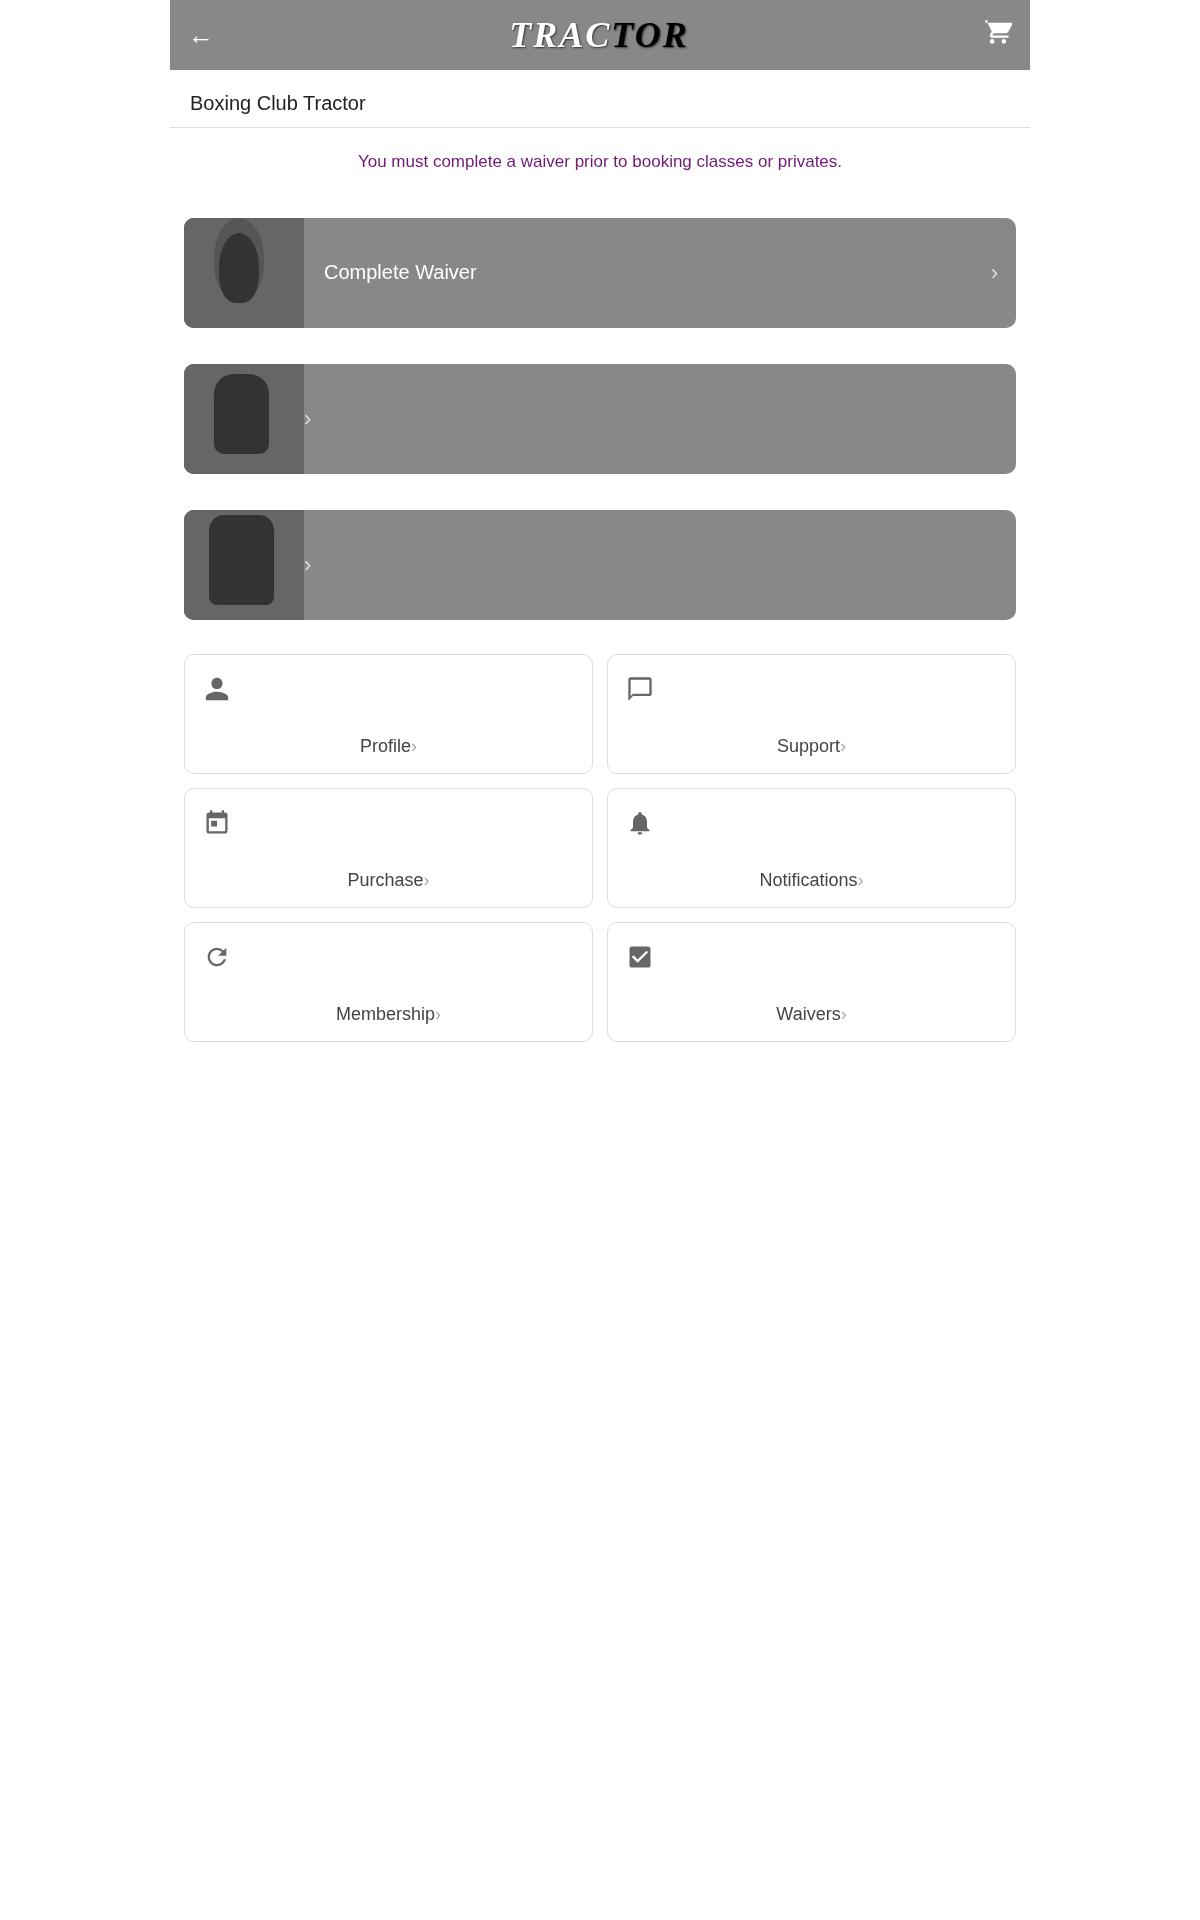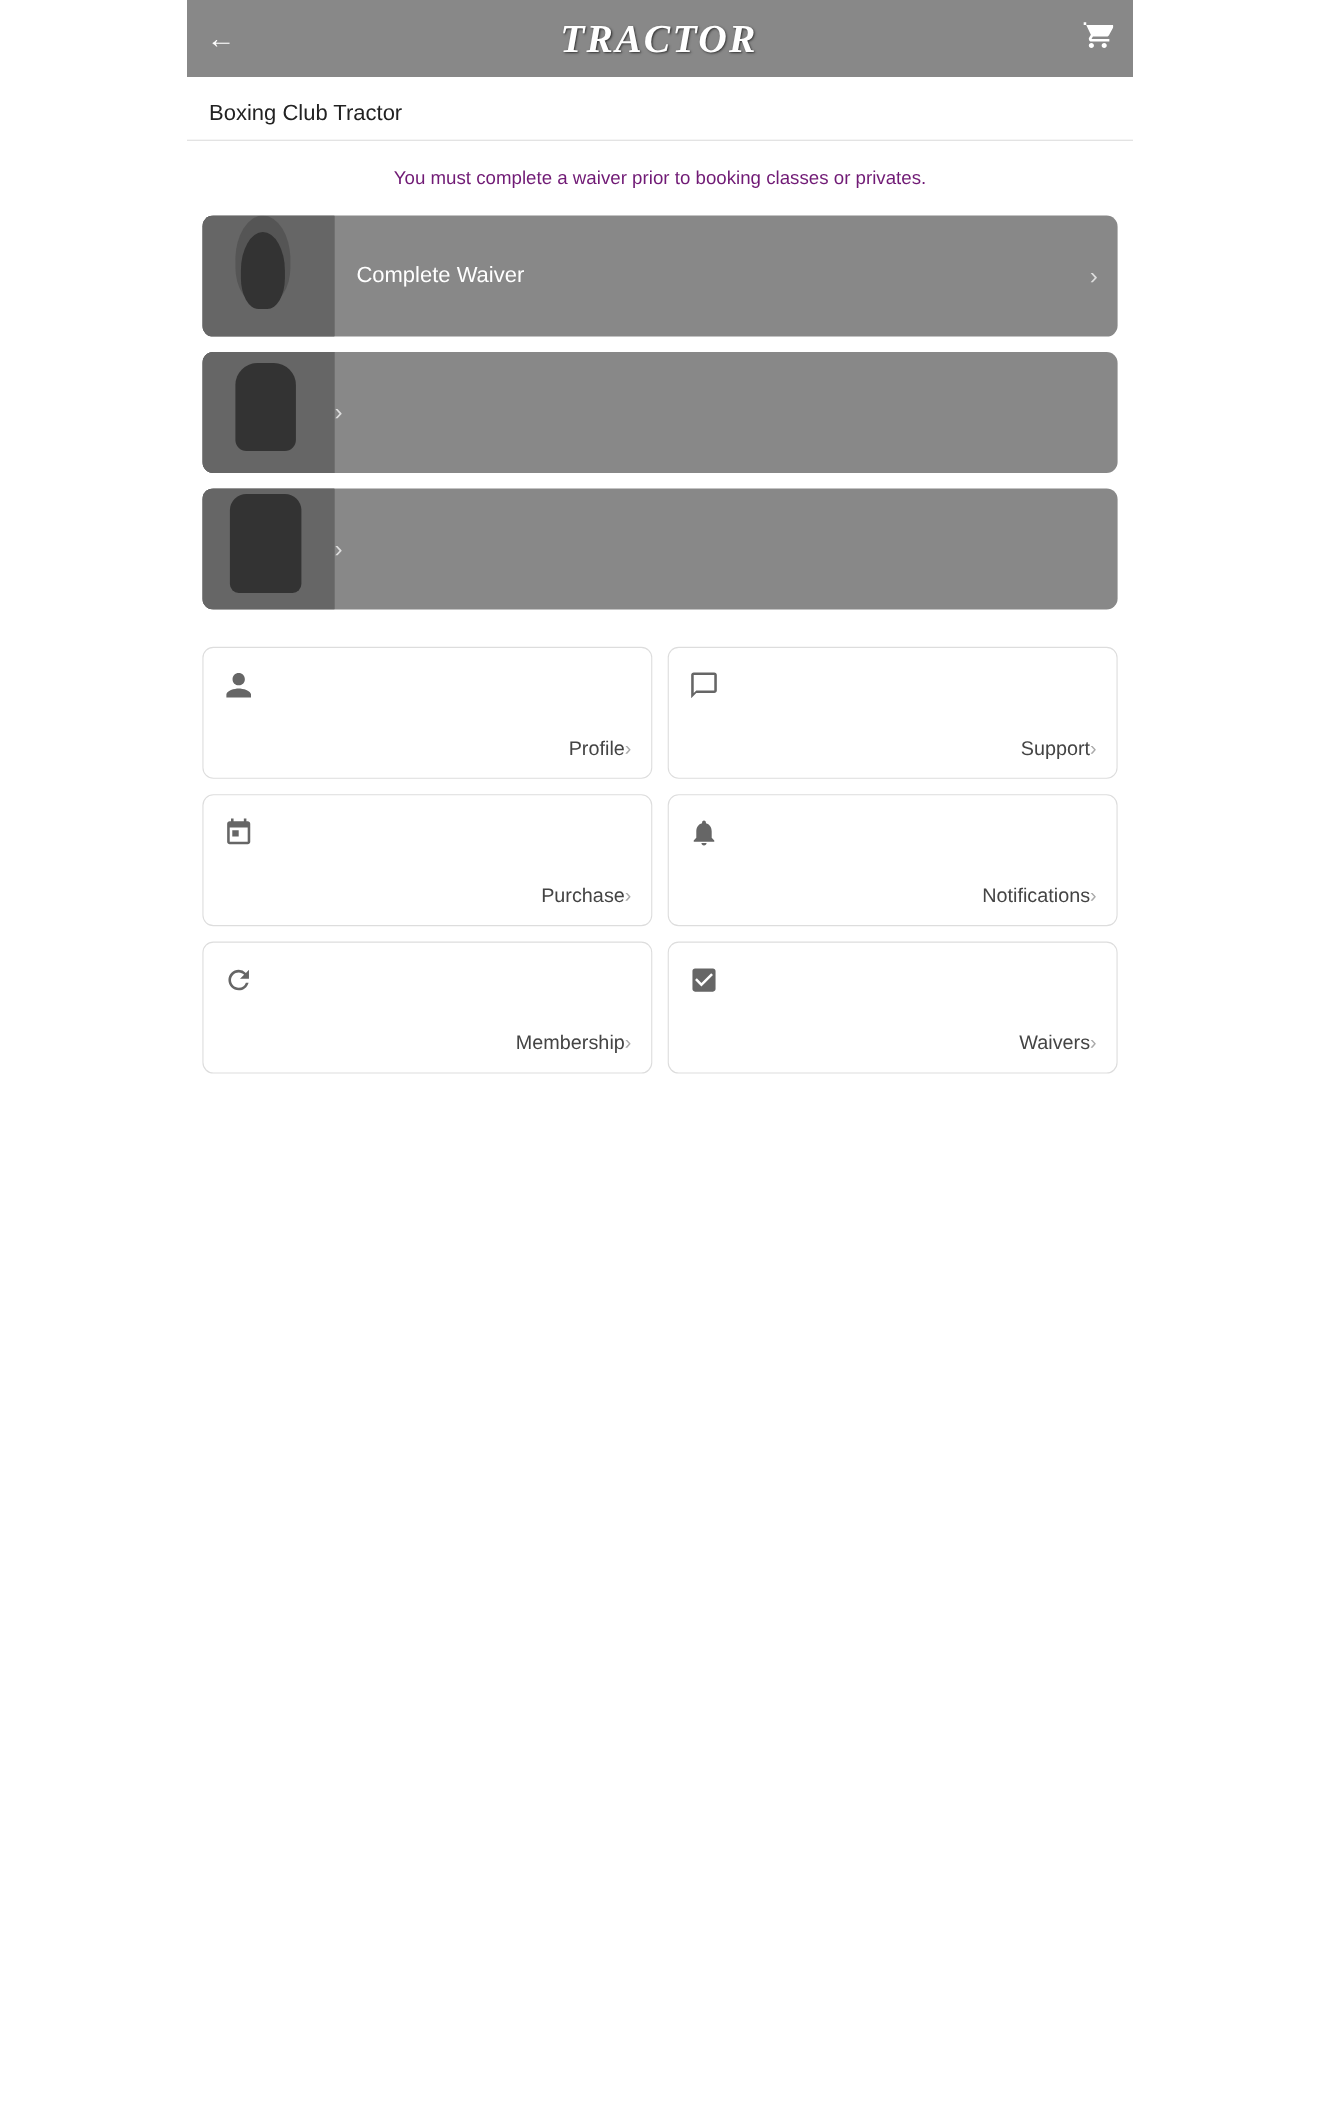--- a/index.html
+++ b/index.html
@@ -48,21 +48,21 @@
       text-transform: uppercase;
       letter-spacing: 2px;
       font-family: Georgia, serif;
       text-shadow: 1px 1px 2px #333;
     }
 
     .logo-text span.trac {
       color: #ffffff;
     }
     .logo-text span.tor {
-      color: #ffffff;
+      color: #000000;
     }
 
     .header-cart {
       color: #fff;
       font-size: 26px;
       cursor: pointer;
       background: none;
       border: none;
     }
 
@@ -96,20 +96,21 @@
       background: #888;
       border-radius: 10px;
       margin-bottom: 14px;
       display: flex;
       align-items: center;
       padding: 0;
       overflow: hidden;
       cursor: pointer;
       min-height: 110px;
       position: relative;
+      margin-top: 22px;
     }
 
     .action-card-image {
       width: 120px;
       height: 110px;
       flex-shrink: 0;
       background: #555;
       overflow: hidden;
       display: flex;
       align-items: center;
@@ -218,21 +219,21 @@
 
     .menu-item-icon {
       font-size: 28px;
       color: #666;
       margin-bottom: 18px;
     }
 
     .menu-item-bottom {
       display: flex;
       align-items: center;
-      justify-content: flex-end;
+      justify-content: center;
       margin-top: auto;
     }
 
     .menu-item-label {
       font-size: 18px;
       color: #444;
       font-weight: 400;
     }
 
     .menu-item-chevron {

